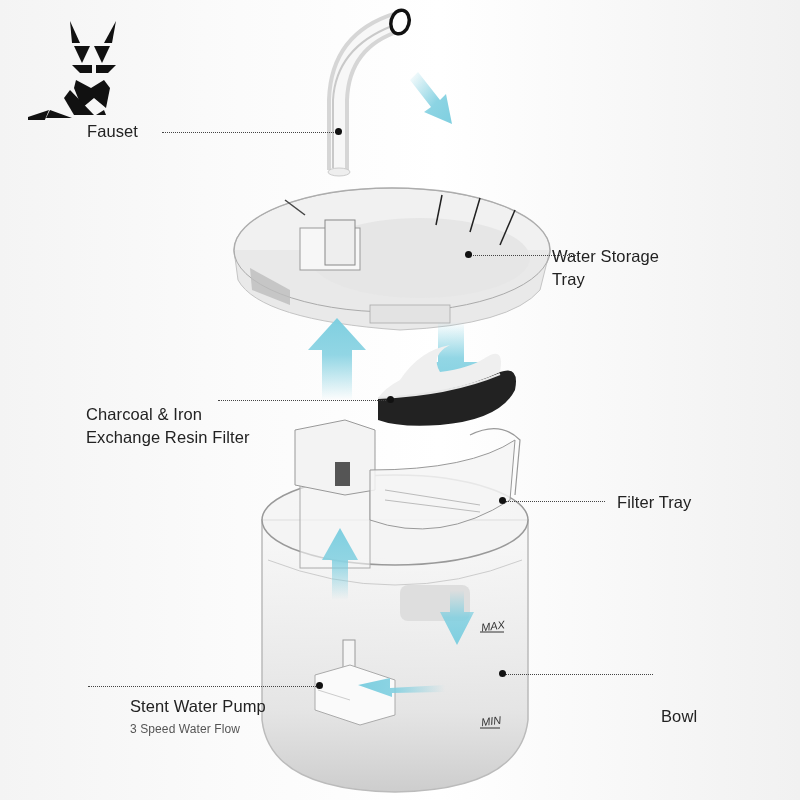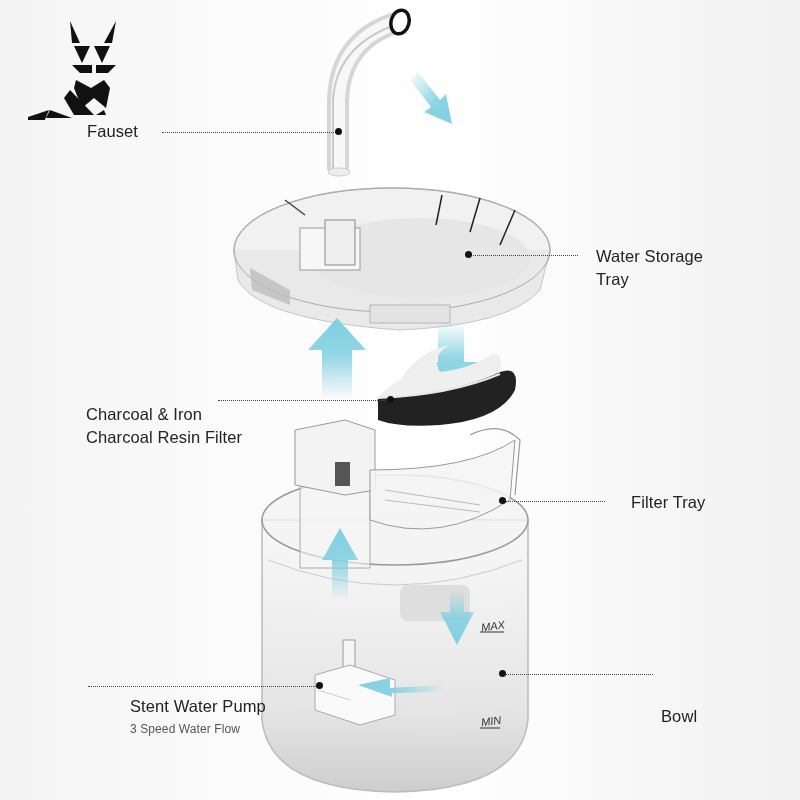--- a/index.html
+++ b/index.html
@@ -140,35 +140,35 @@
     <polygon points="26,92 48,100 22,100" fill="#111"></polygon>
     <polygon points="4,99 25,92 20,104 4,104" fill="#111"></polygon>
   </svg>
 
   <div class="label" style="left:87px; top:120px;">
     <span class="line">Fauset</span>
   </div>
   <div class="leader" style="left:162px; top:132px; width:176px;"></div>
   <div class="dot" style="left:335px; top:128px;"></div>
 
-  <div class="label" style="left:596px; top:245px;">
+  <div class="label" style="left:552px; top:245px;">
     <span class="line">Water Storage</span>
     <span class="line">Tray</span>
   </div>
   <div class="leader" style="left:470px; top:255px; width:108px;"></div>
   <div class="dot" style="left:465px; top:251px;"></div>
 
   <div class="label" style="left:86px; top:403px;">
     <span class="line">Charcoal &amp; Iron</span>
-    <span class="line">Charcoal Resin Filter</span>
+    <span class="line">Exchange Resin Filter</span>
   </div>
   <div class="leader" style="left:218px; top:400px; width:172px;"></div>
   <div class="dot" style="left:387px; top:396px;"></div>
 
-  <div class="label" style="left:617px; top:491px;margin-left:14px;">
+  <div class="label" style="left:617px; top:491px;">
     <span class="line">Filter Tray</span>
   </div>
   <div class="leader" style="left:505px; top:501px; width:100px;"></div>
   <div class="dot" style="left:499px; top:497px;"></div>
 
   <div class="label" style="left:661px; top:662px;margin-top:43px;">
     <span class="line">Bowl</span>
   </div>
   <div class="leader" style="left:505px; top:674px; width:148px;"></div>
   <div class="dot" style="left:499px; top:670px;"></div>

